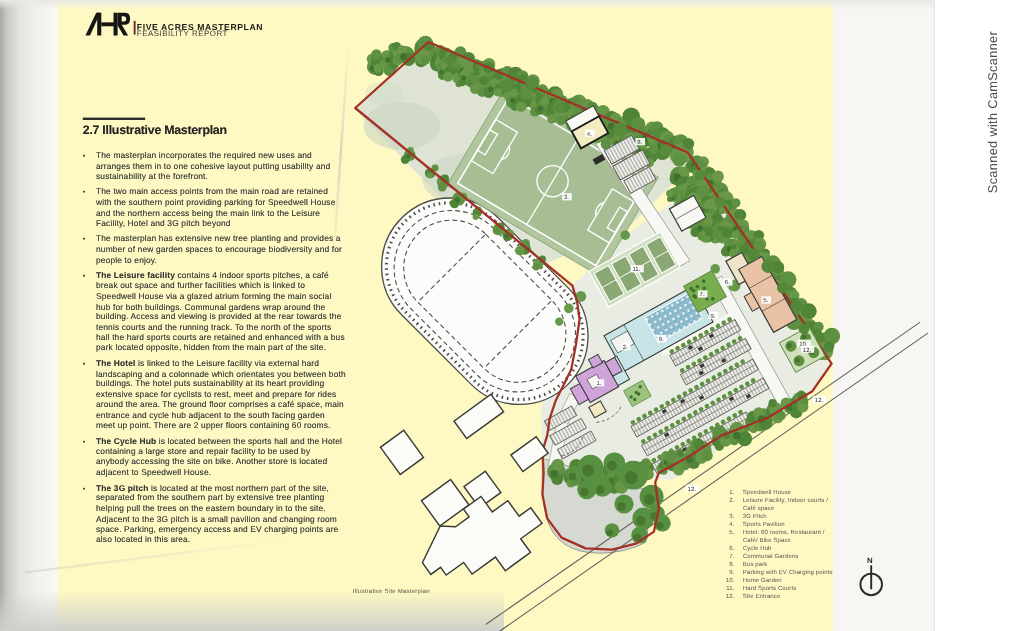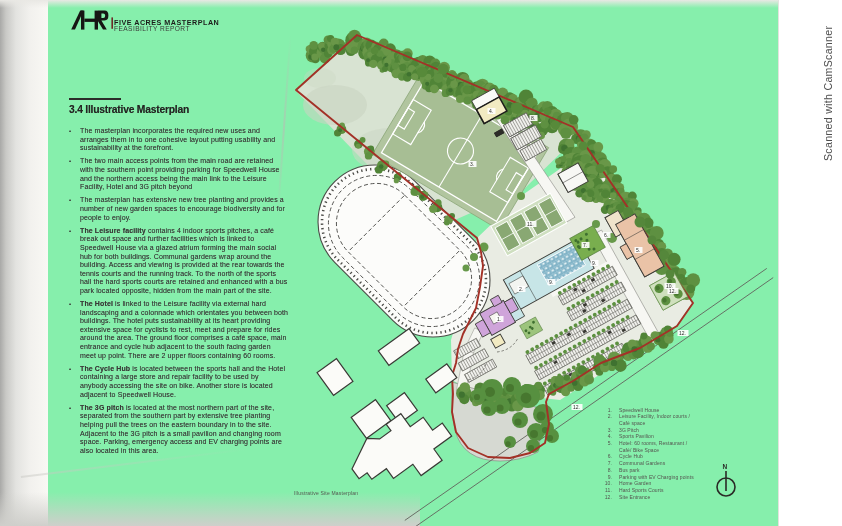--- a/index.html
+++ b/index.html
@@ -1,17 +1,17 @@
 <!DOCTYPE html>
 <html><head>
 <meta charset="utf-8">
 <style>
   html,body{margin:0;padding:0;}
   body{width:842px;height:526px;overflow:hidden;background:#f7f6f2;font-family:"Liberation Sans",sans-serif;}
-  .page{position:absolute;left:0;top:0;width:842px;height:526px;background:#86efac;}
+  .page{position:absolute;left:0;top:0;width:694px;height:526px;background:#fef9c3;}
   .abs{position:absolute;}
   
   .leftshade{left:0;top:0;width:48px;height:526px;background:linear-gradient(90deg,#a9a9a7 0px,#c9c9c6 6px,#e3e3e0 16px,#f2f1ee 30px,#f9f8f4 48px);}
   .topshade{left:0;top:0;width:842px;height:8px;background:linear-gradient(180deg,#e9e8e4,rgba(249,248,244,0));}
   .botshade{left:0;top:492px;width:420px;height:34px;background:linear-gradient(0deg,#cfcfcb,rgba(249,248,244,0));}
   .rightmargin{left:778px;top:0;width:64px;height:526px;background:#ffffff;border-left:1px solid #e3e2de;}
   .camscan{left:822px;top:161px;width:220px;color:#4e4e4e;font-size:10.6px;white-space:nowrap;transform:rotate(-90deg);transform-origin:0 0;letter-spacing:0.3px;}
   
   .brandline1{left:114px;top:17.6px;font-size:7.2px;font-weight:bold;color:#1c1c1a;letter-spacing:0.5px;}
   .brandline2{left:114px;top:25.2px;font-size:6.6px;color:#3a3a38;letter-spacing:0.42px;}
@@ -49,21 +49,21 @@
 
   <rect x="45.4" y="9.4" width="1.6" height="11.4" fill="#6d2a28"></rect>
 </svg>
 
 <div class="abs brandline1">FIVE ACRES MASTERPLAN</div>
 
 <div class="abs brandline2">FEASIBILITY REPORT</div>
 
 <div class="abs rule"></div>
 
-<div class="abs heading">3.4 Illustrative Masterplan</div>
+<div class="abs heading">2.7 Illustrative Masterplan</div>
 
 <div class="abs bullets">
   <div class="bullet">
         <div class="m">•</div>
         <div class="t">The masterplan incorporates the required new uses and<br>arranges them in to one cohesive layout putting usability and<br>sustainability at the forefront.</div>
       </div>
   <div class="bullet">
         <div class="m">•</div>
         <div class="t">The two main access points from the main road are retained<br>with the southern point providing parking for Speedwell House<br>and the northern access being the main link to the Leisure<br>Facility, Hotel and 3G pitch beyond</div>
       </div>

